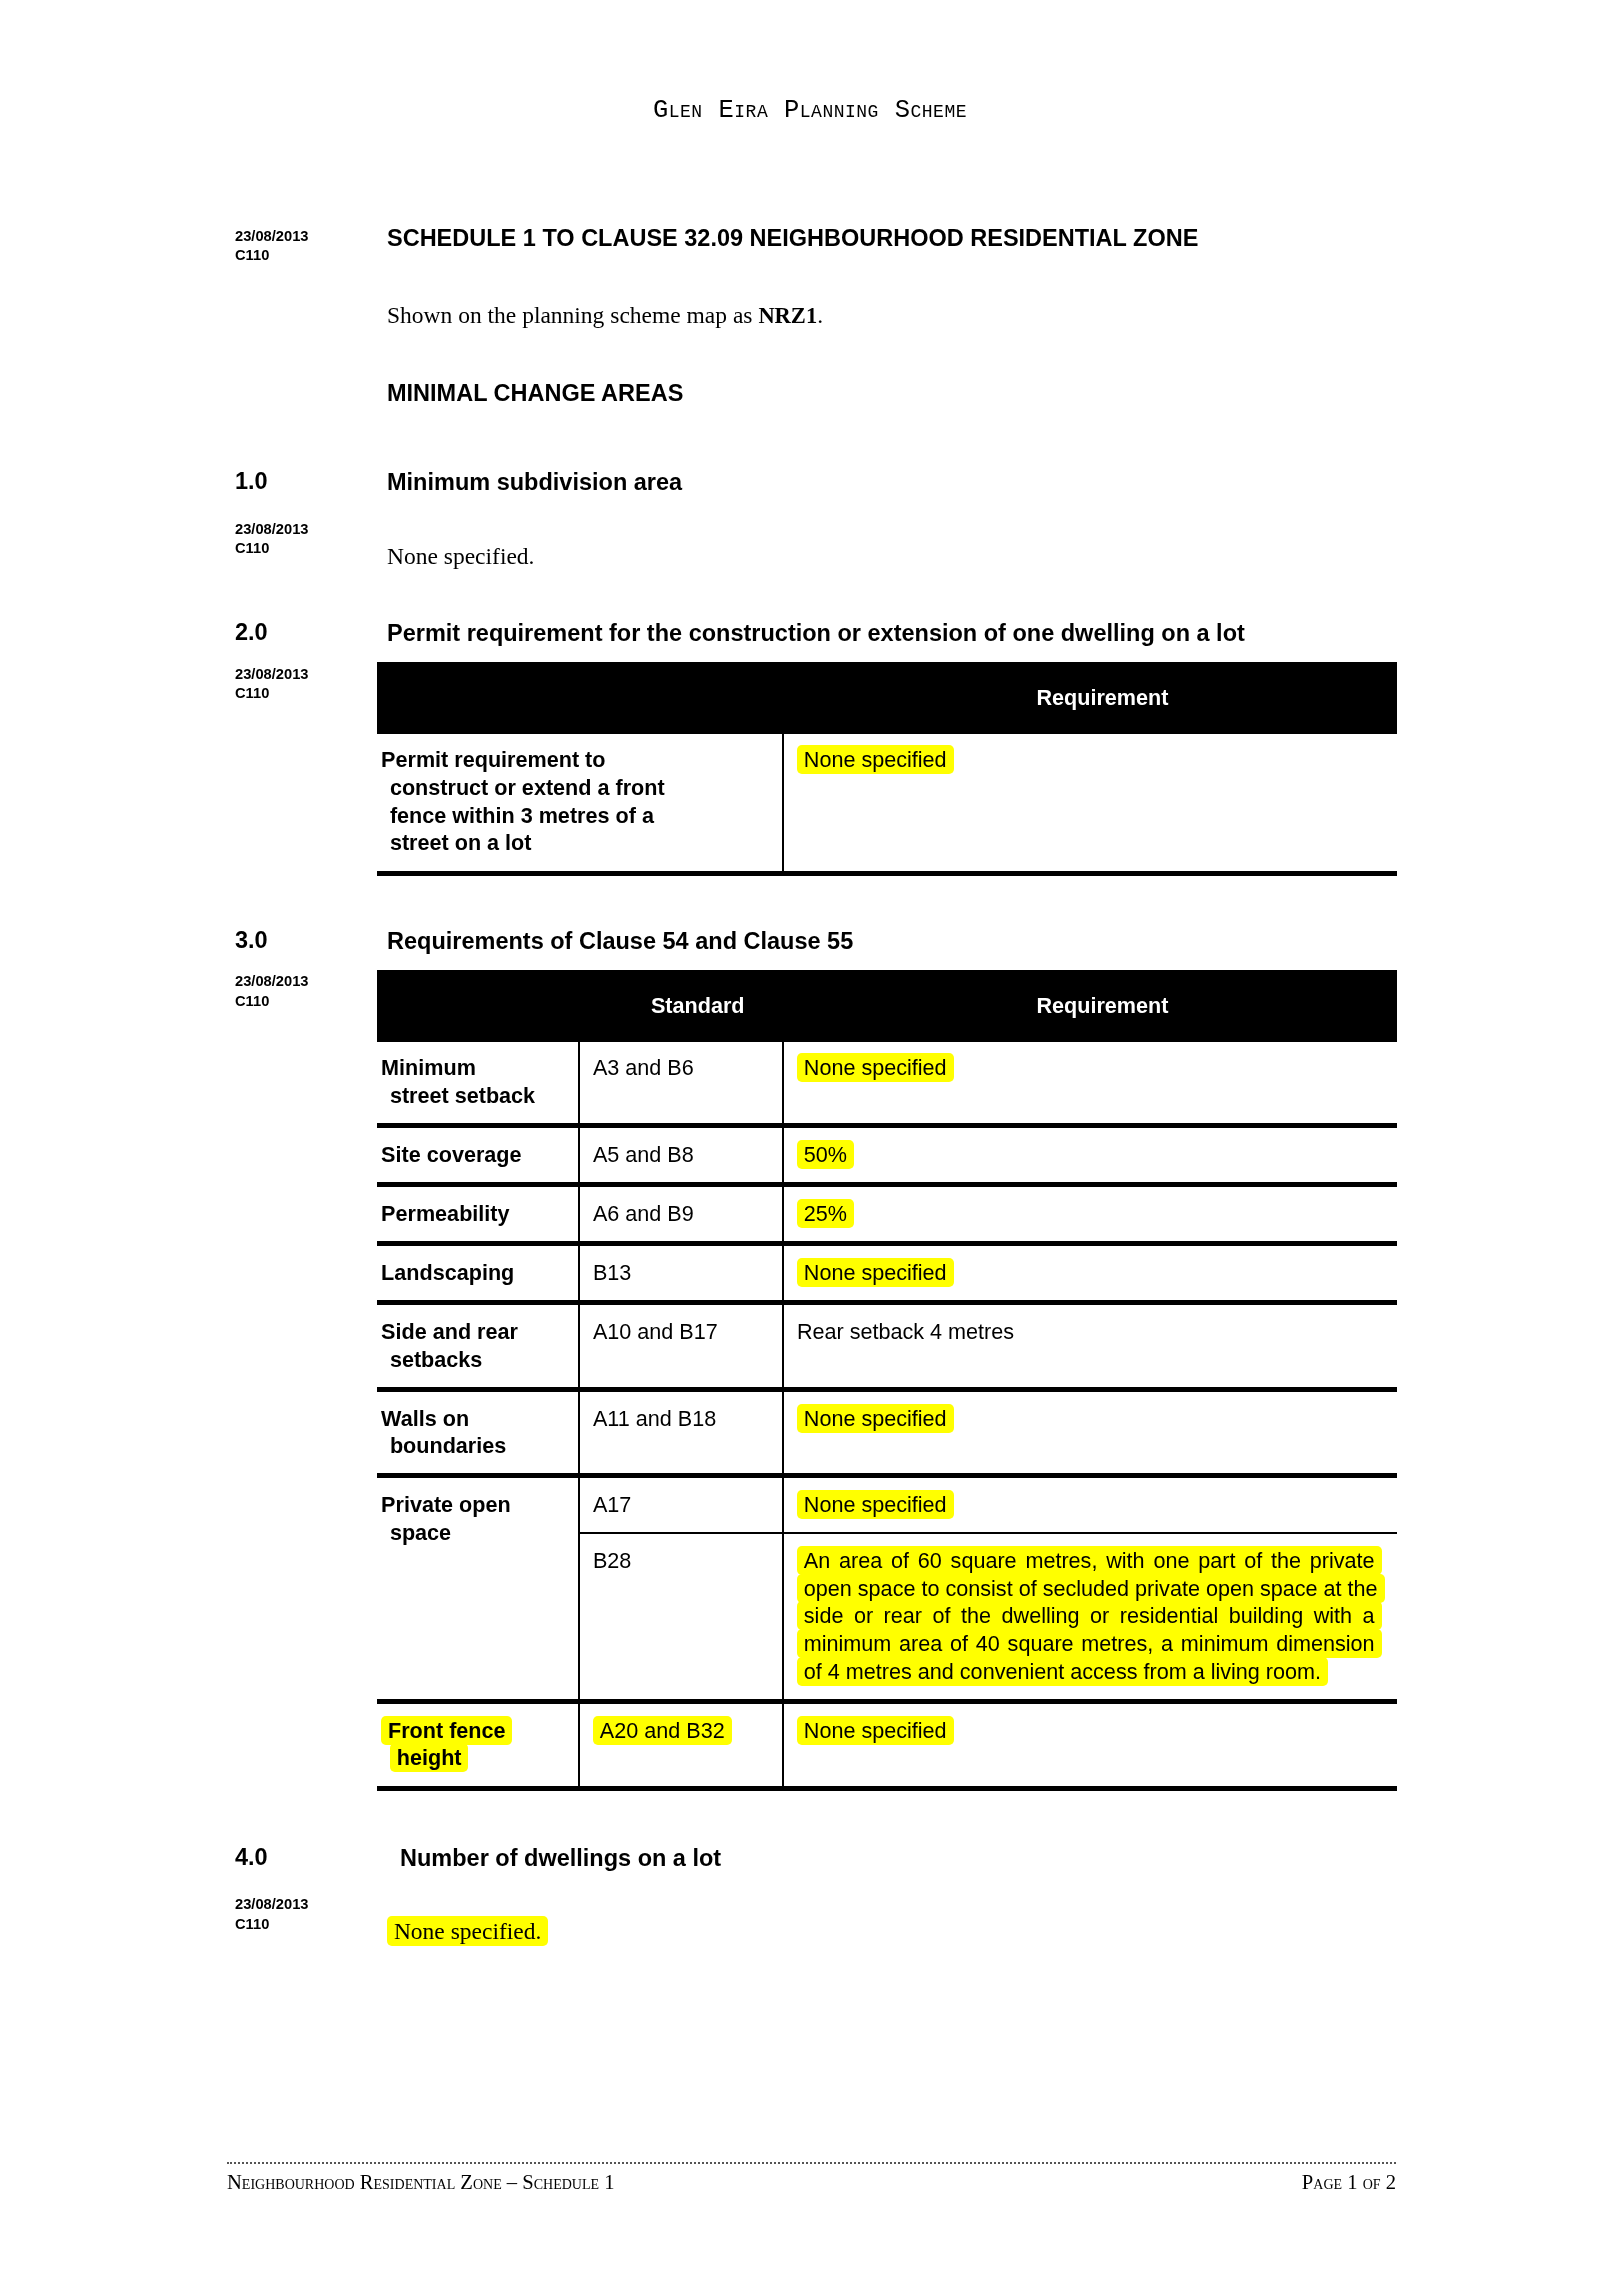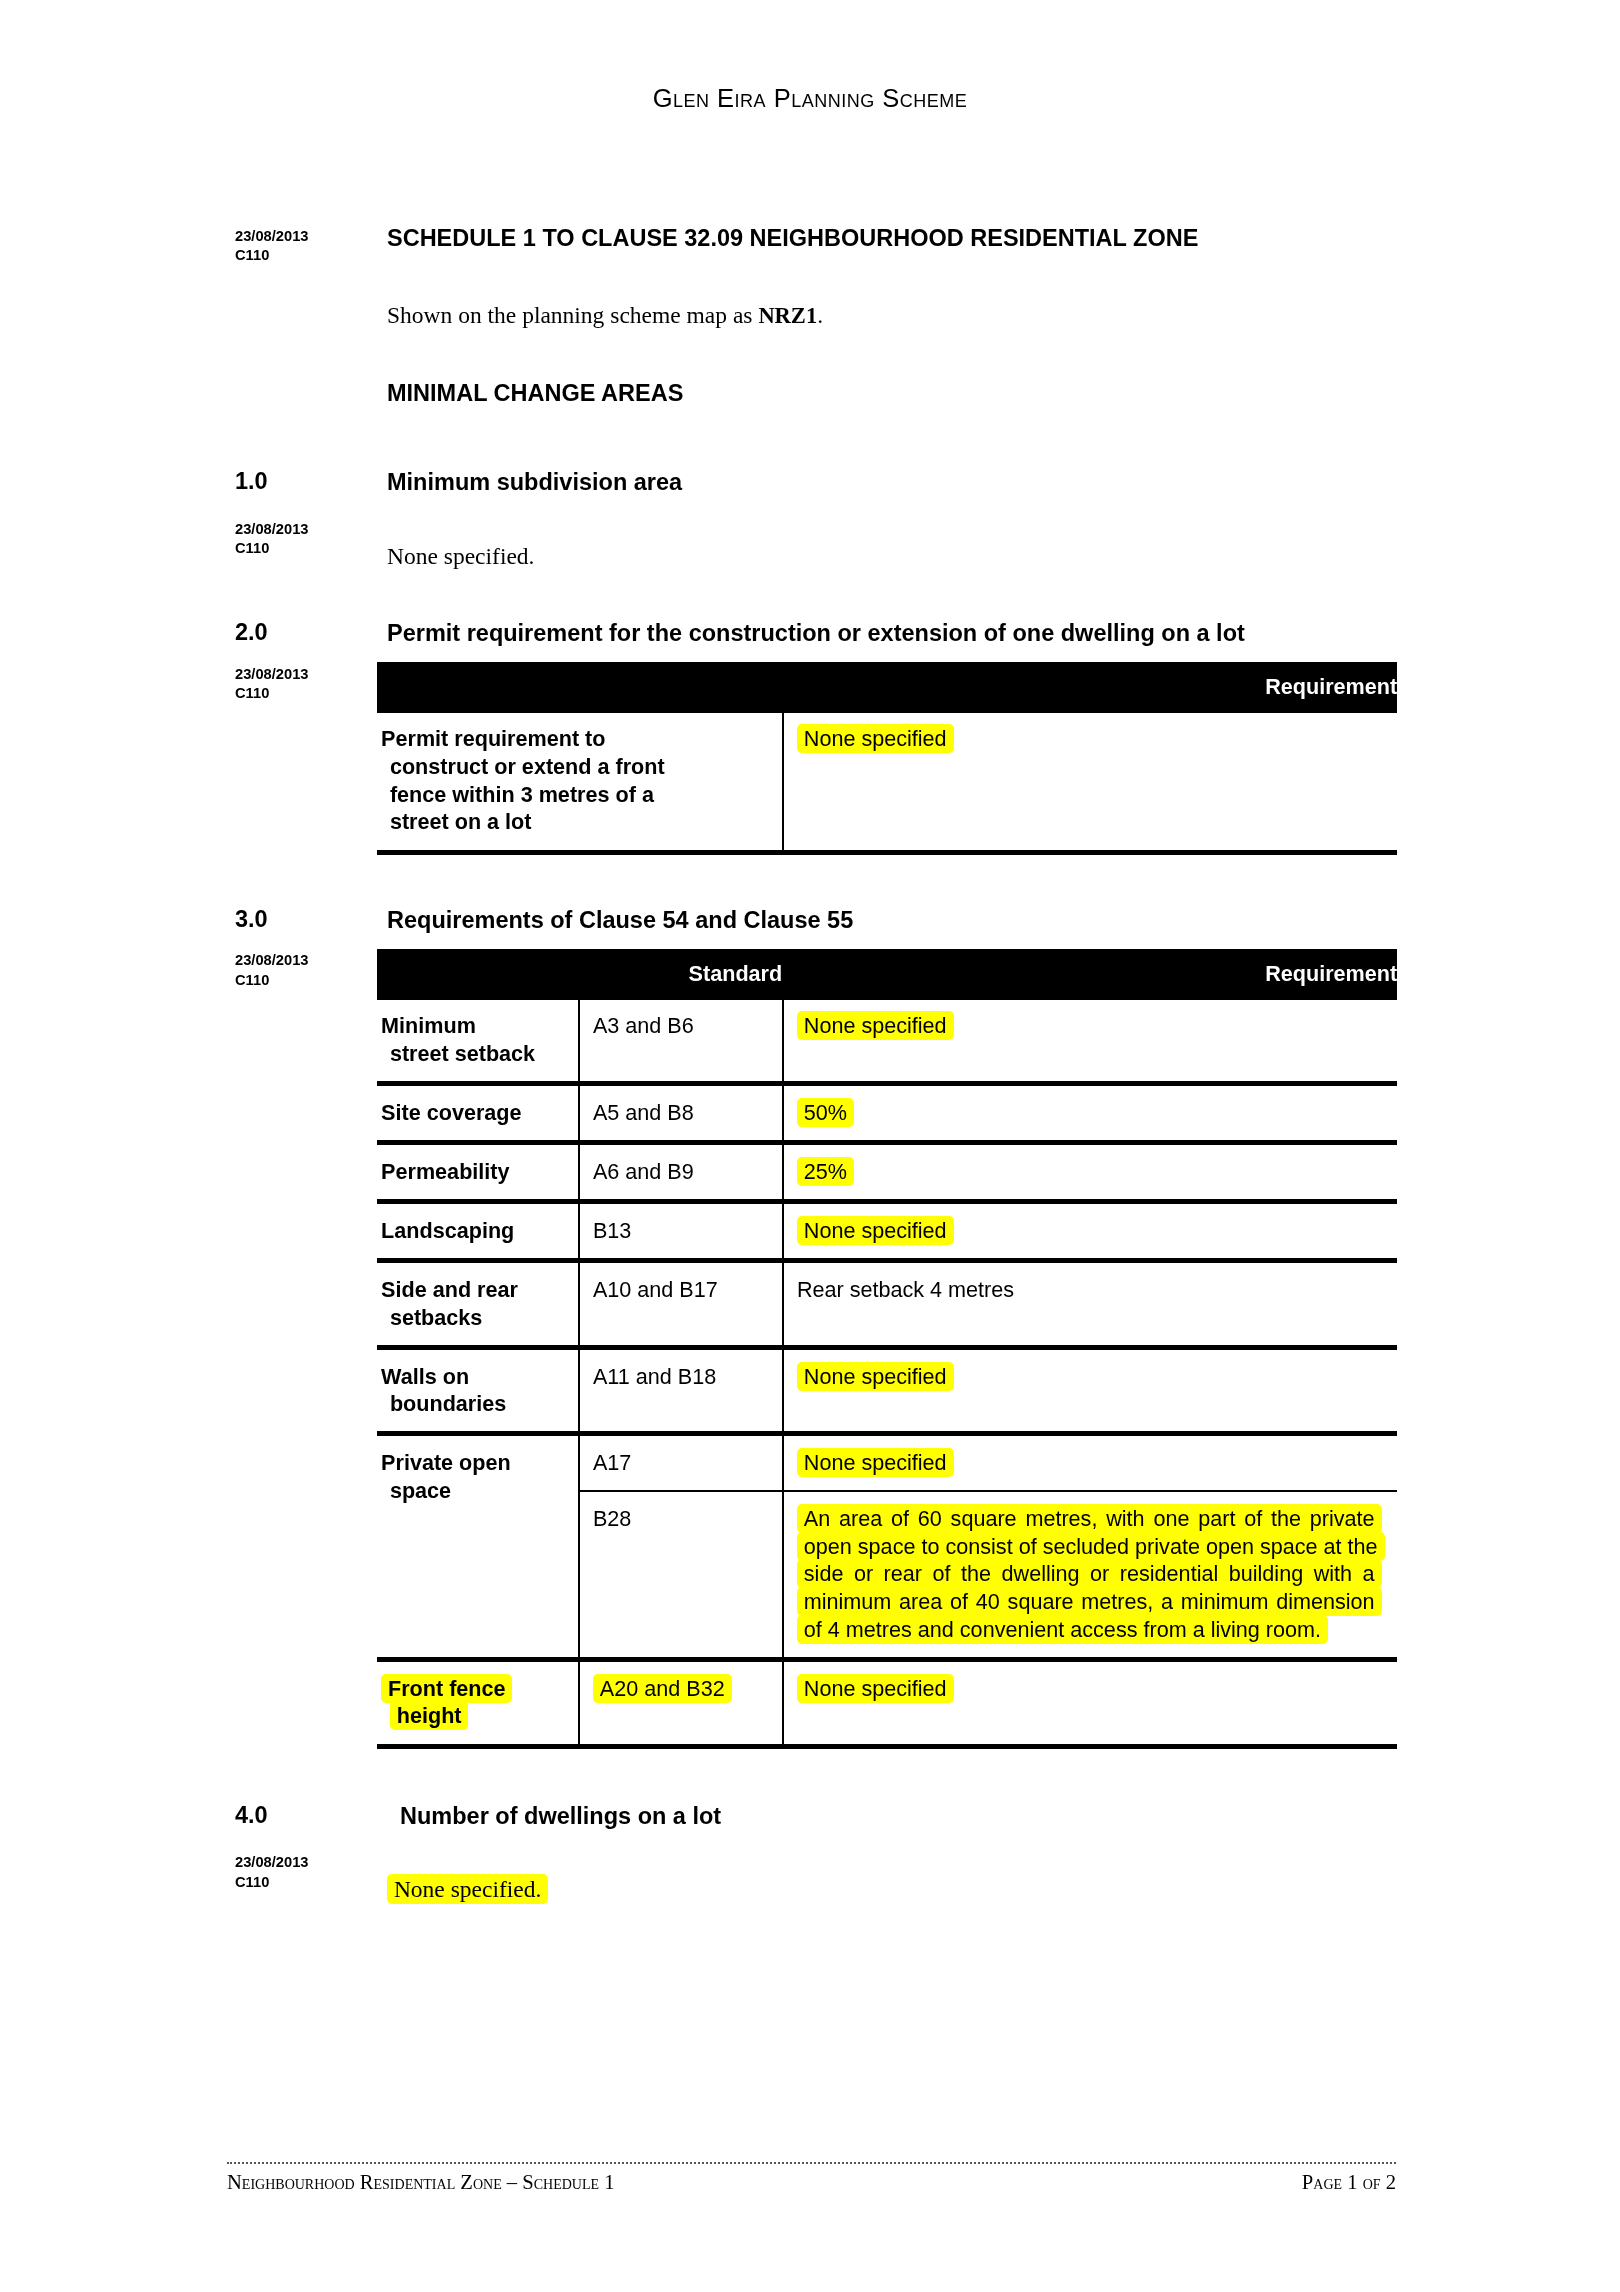--- a/index.html
+++ b/index.html
@@ -6,23 +6,23 @@
   html,body { background:#ffffff; }
   .page {
     position:relative; width:1620px; height:2293px;
     background:#ffffff; color:#000;
     font-family:"Liberation Sans", sans-serif;
     overflow:hidden;
   }
 
   
   .doc-header {
-    position:absolute; top:84px; left:0; width:100%;
+    position:absolute; top:96px; left:0; width:100%;
     text-align:center;
-    font-family:Liberation Sans, sans-serif;
+    font-family:Liberation Mono, monospace;
     font-variant:small-caps;
     font-size:25.5px; letter-spacing:0.5px;
   }
   .doc-footer {
     position:absolute; top:2162px; left:227px; width:1169px;
     border-top:2px dotted #555;
     padding-top:6.9px;
     display:flex; justify-content:space-between;
     font-family:"Liberation Serif", serif;
     font-variant:small-caps;
@@ -56,22 +56,22 @@
   .body-offset { padding-top:25.5px; }
 
   
   table.schedule {
     border-collapse:separate; border-spacing:0;
     width:1019px; margin-left:-9.8px;
     table-layout:fixed;
   }
   table.schedule th {
     background:#000; color:#fff;
-    font-size:21.6px; font-weight:bold; text-align:right;
-    height:51px; vertical-align:middle;
+    font-size:21.6px; font-weight:bold; text-align:center;
+    height:72px; vertical-align:middle;
     padding:0 0 0 23.5px;
   }
   table.schedule th.blank { padding:0; }
   table.schedule th.std-head { padding-left:33px; }
   table.schedule td {
     font-size:21.6px; line-height:1.28; vertical-align:top;
     padding:12.7px 15.7px 13.7px 12.7px;
   }
   td.divider, th.divider { border-left:2.9px solid #000; }
   tr.sep > td { border-bottom:5.9px solid #000; }

